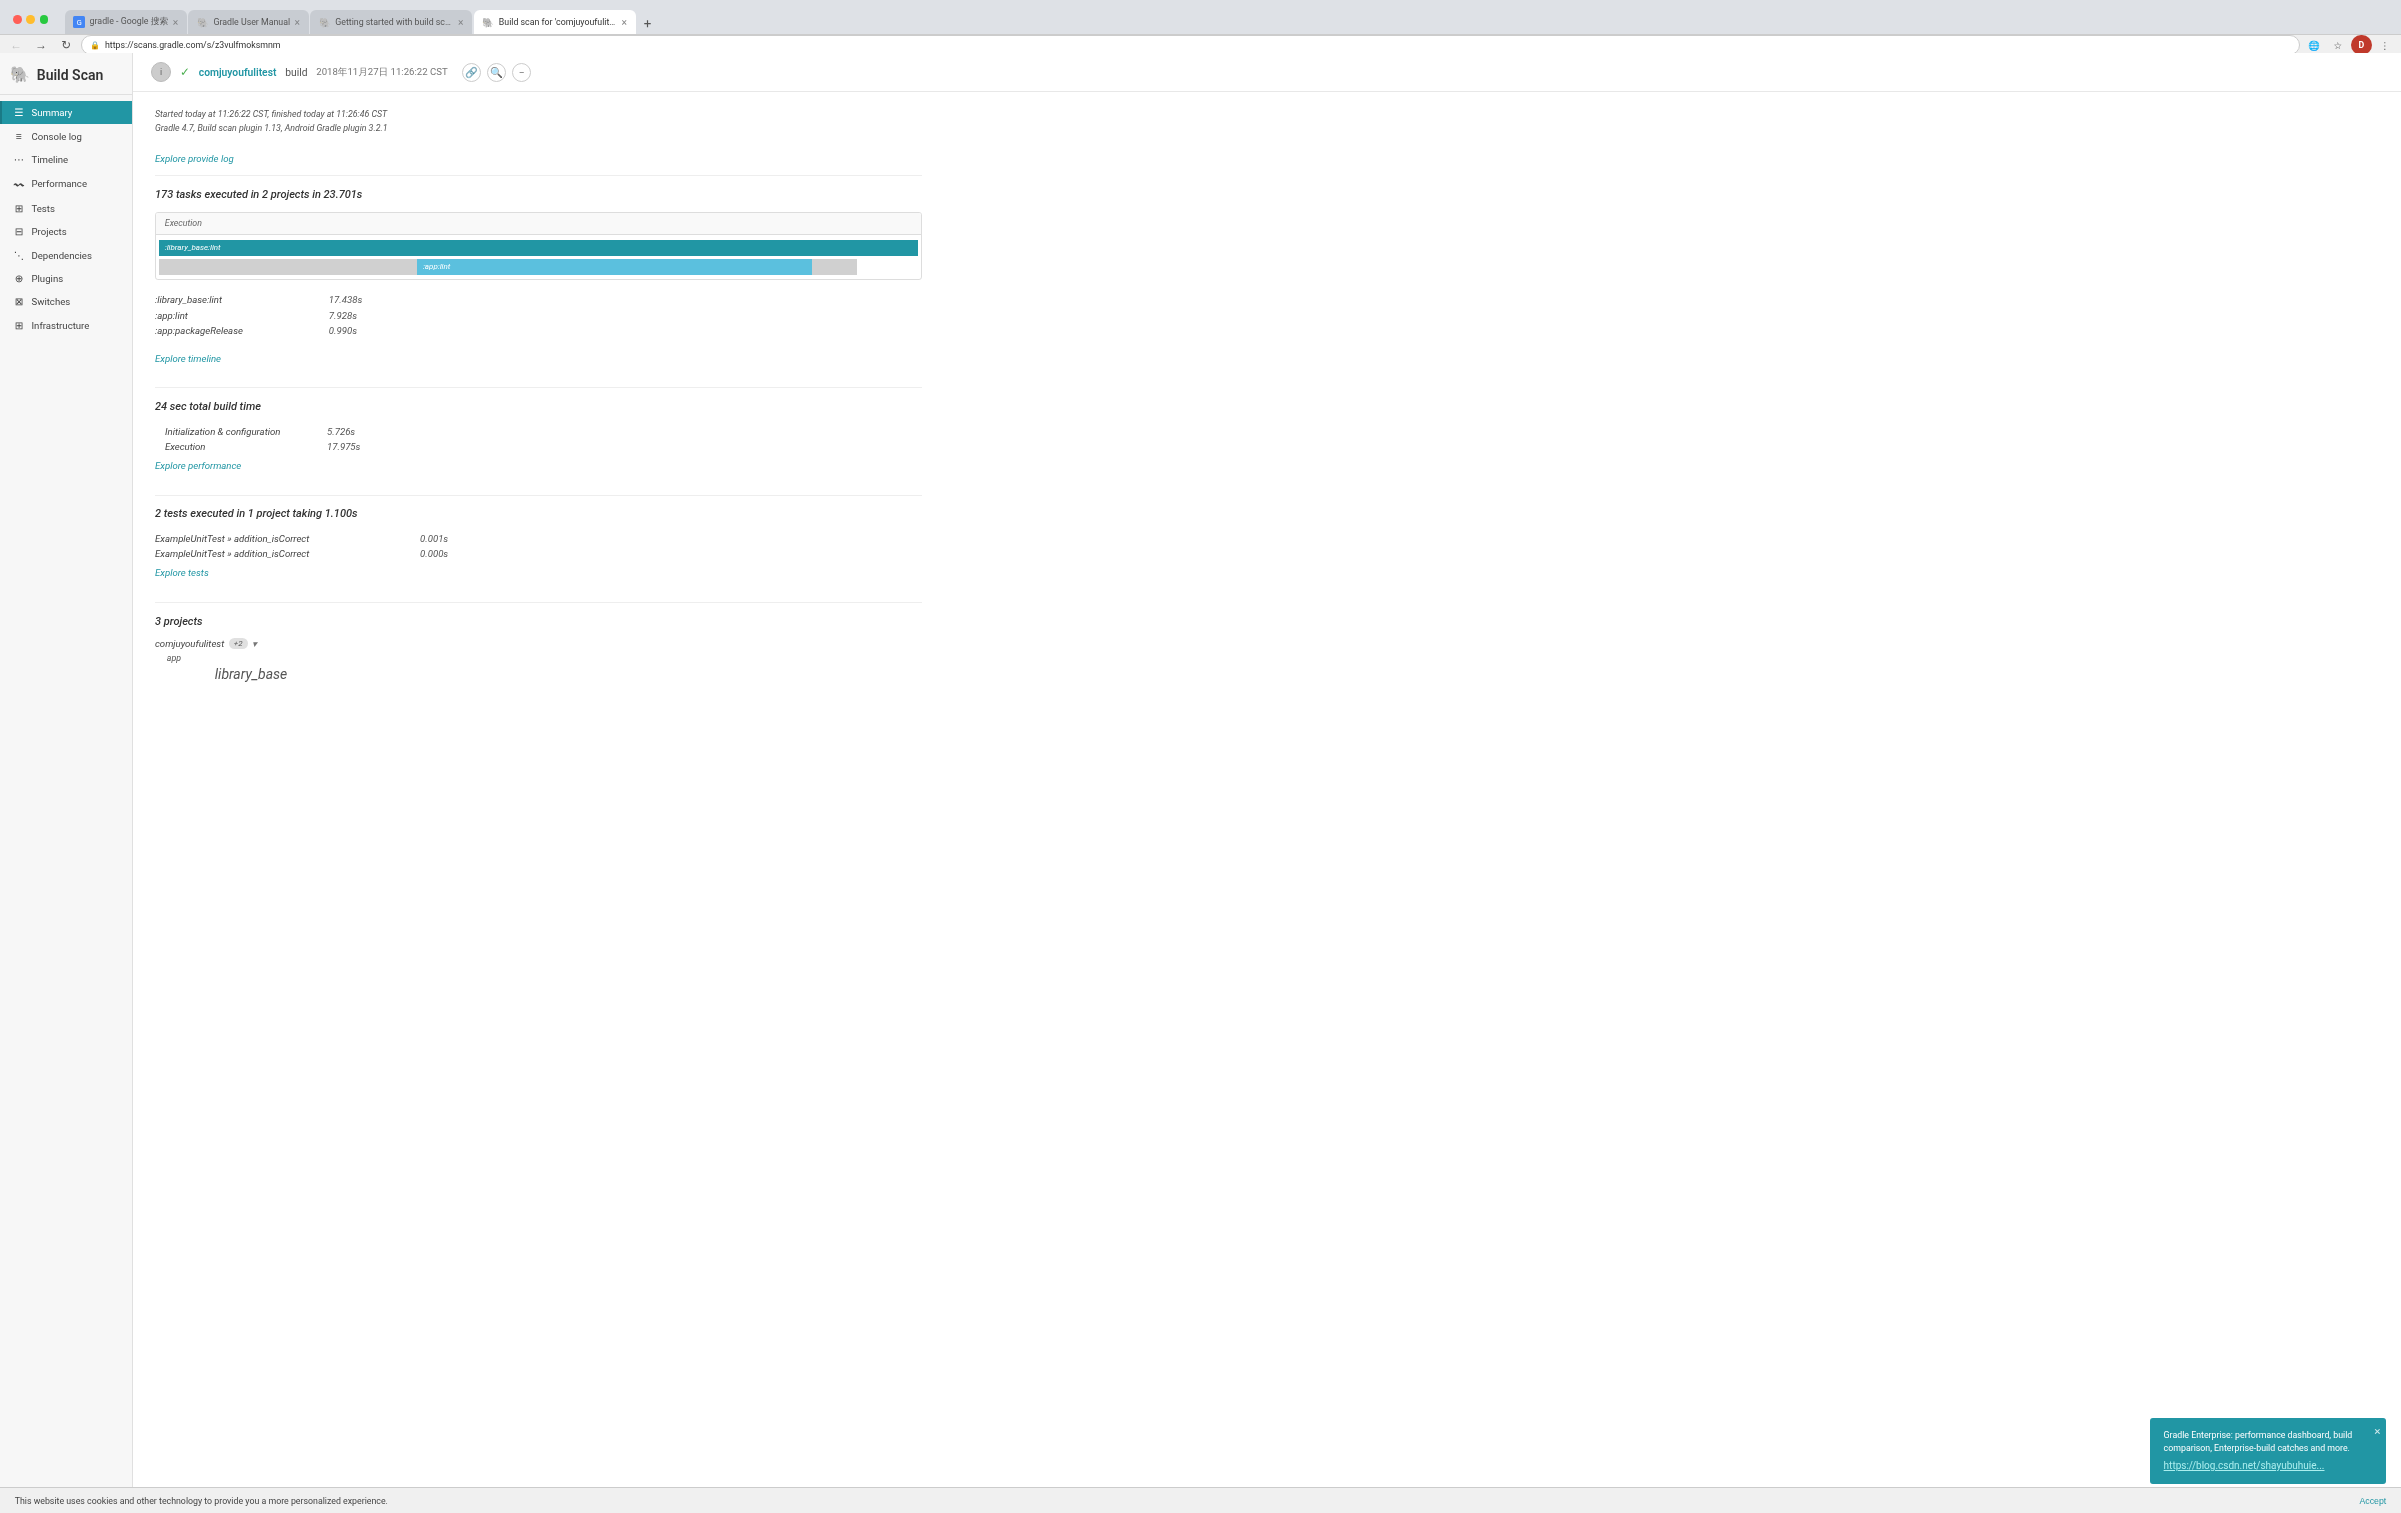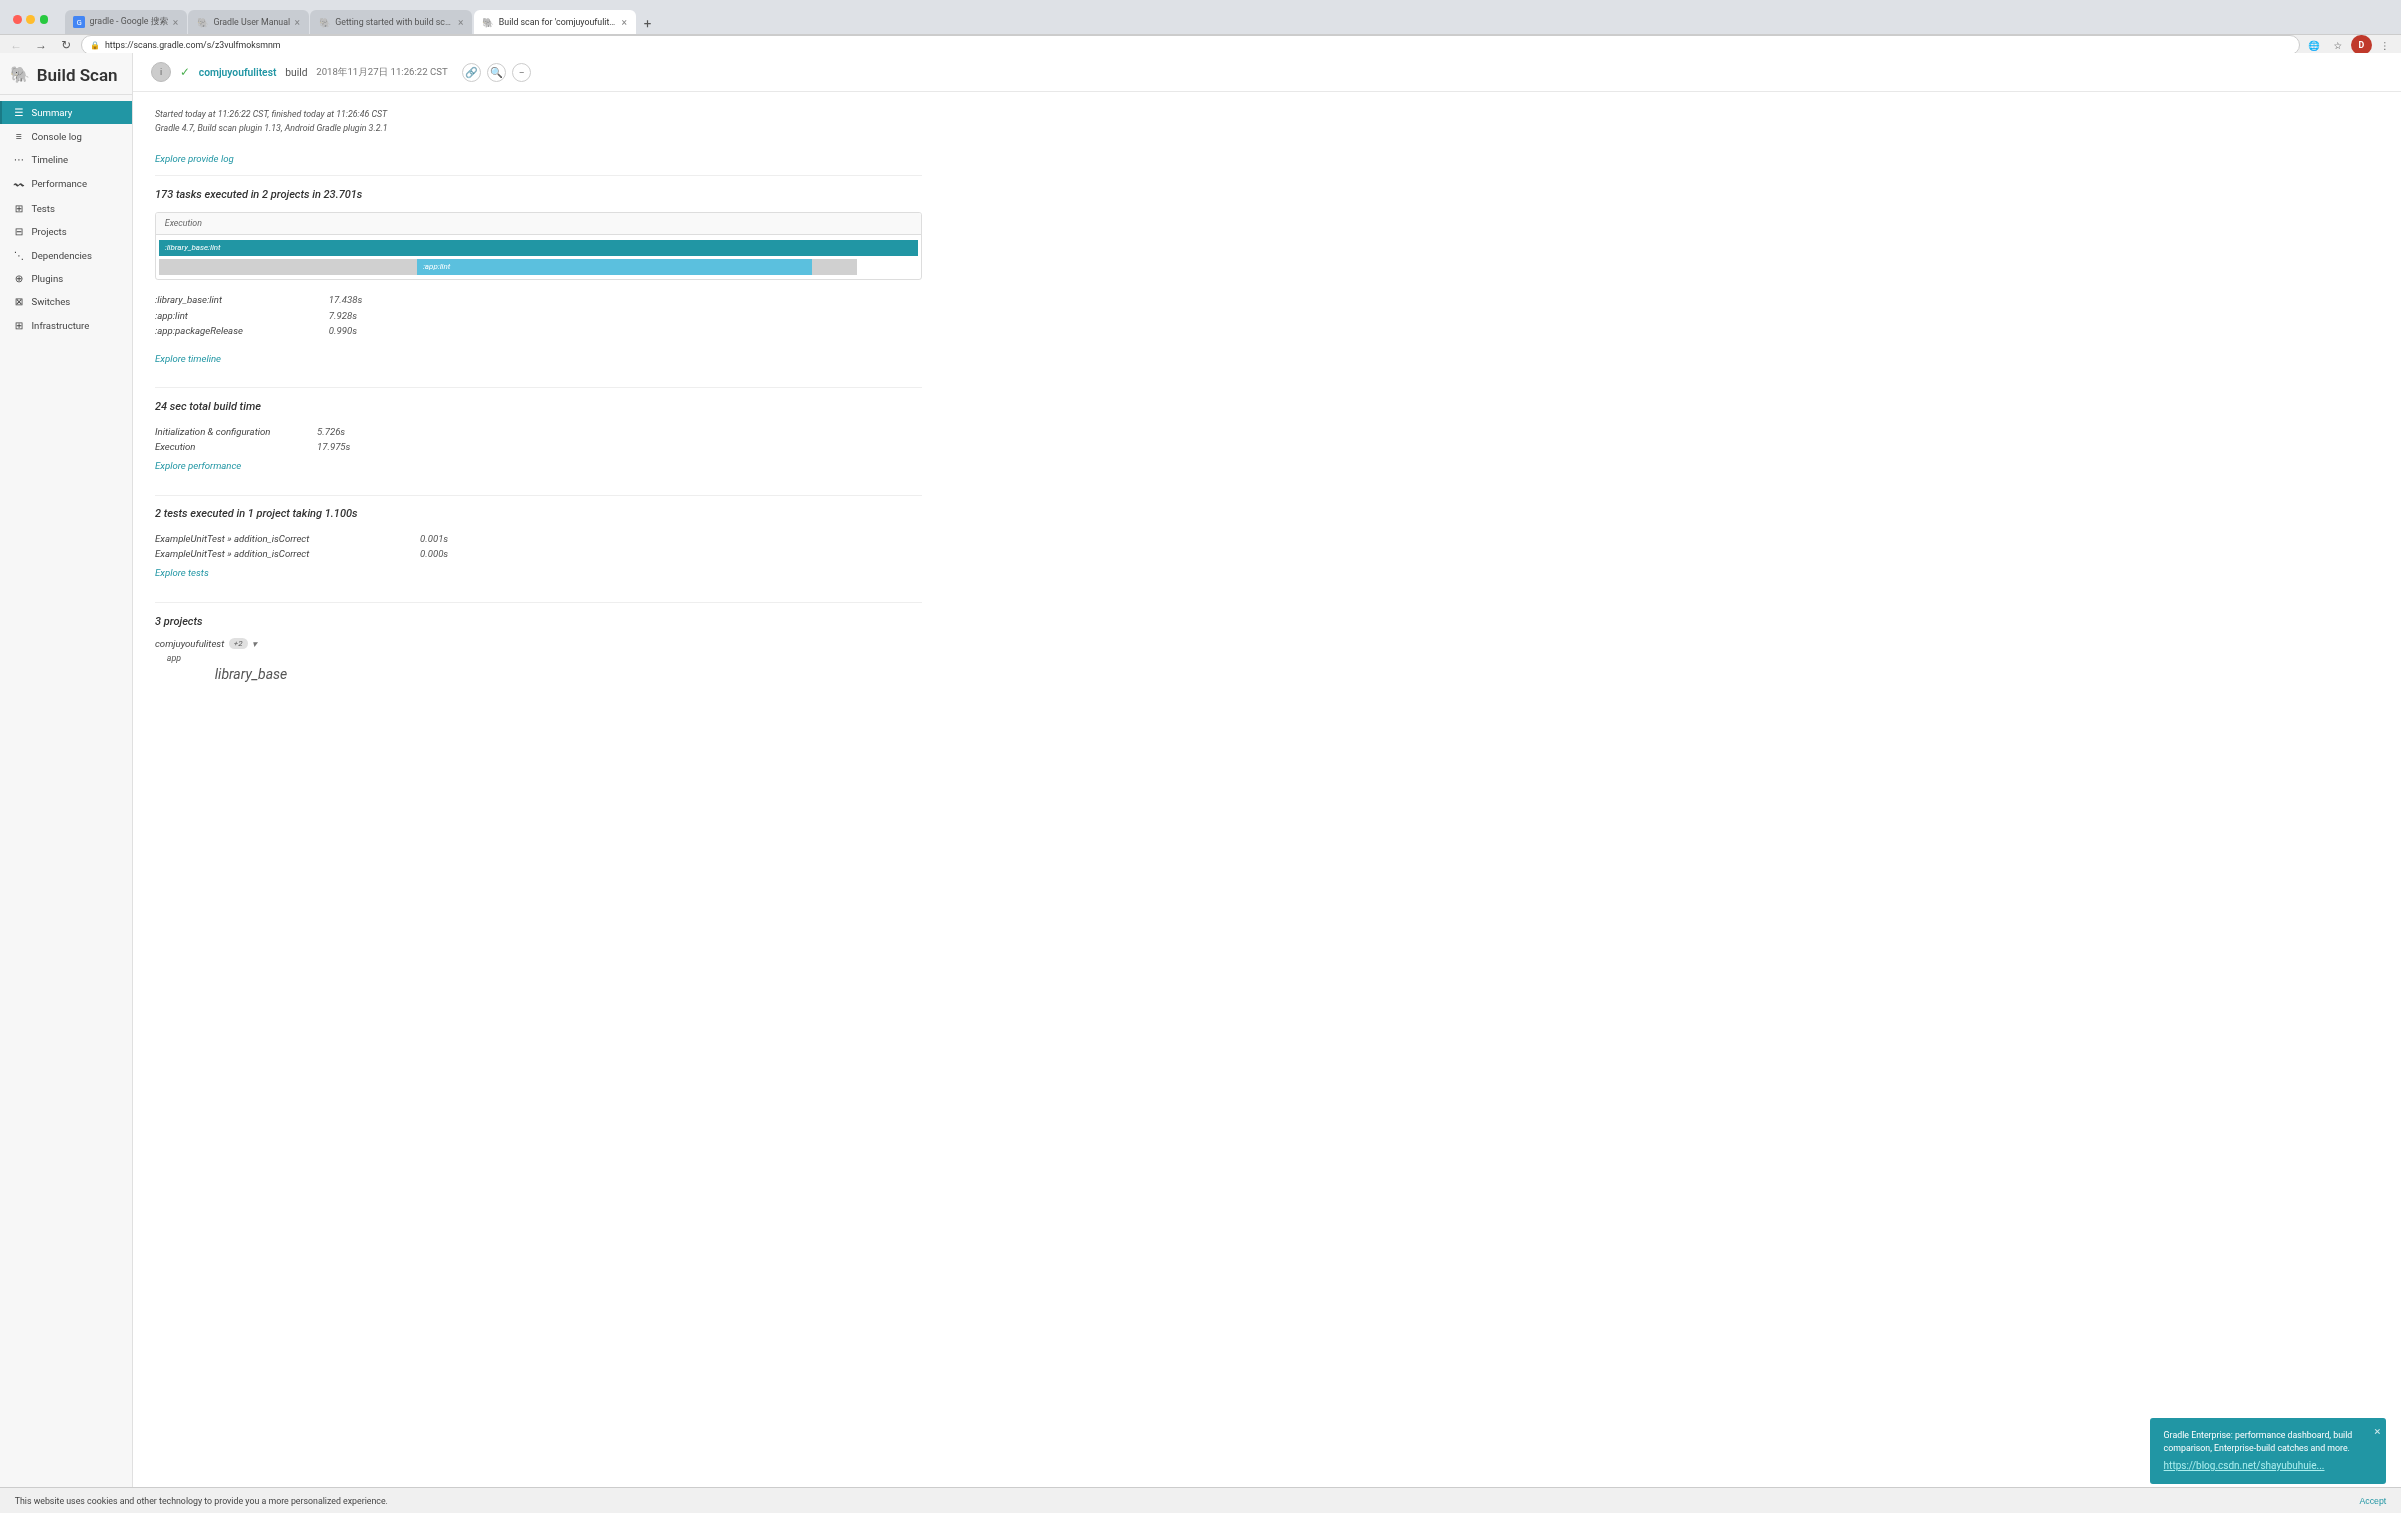--- a/index.html
+++ b/index.html
@@ -32,21 +32,21 @@
     .tl-yellow { background: #ffbd2e; }
     .tl-green { background: #28c940; }
 
     
     .app-container { display: flex; height: calc(100vh - 53px); background: #fff; }
 
     
     .sidebar { width: 133px; background: #f7f7f7; border-right: 0.7px solid #e0e0e0; flex-shrink: 0; padding-top: 0; }
     .sidebar-header { padding: 11.8px 10.3px 8.8px; display: flex; align-items: center; gap: 5.9px; border-bottom: 0.7px solid #e0e0e0; }
     .sidebar-logo { width: 20.6px; height: 20.6px; }
-    .sidebar-title { font-size: 17px; font-weight: 600; color: #333; }
+    .sidebar-title { font-size: 14px; font-weight: 600; color: #333; }
     .sidebar-nav { padding-top: 5.9px; }
     .sidebar-item { display: flex; align-items: center; gap: 5.9px; padding: 5.2px 10.3px; cursor: pointer; font-size: 9.6px; color: #444; border-left: 2.2px solid transparent; }
     .sidebar-item.active { background: #2196a4; color: #fff; border-left-color: #1a7a86; }
     .sidebar-item .nav-icon { font-size: 10.3px; width: 13.3px; text-align: center; flex-shrink: 0; }
 
     
     .main-content { flex: 1; overflow-y: auto; padding: 0; background: #fff; }
 
     
     .build-scan-header { padding: 8.8px 17.7px; border-bottom: 0.7px solid #e8e8e8; display: flex; align-items: center; gap: 8.8px; background: #fff; }
@@ -74,21 +74,21 @@
     .chart-bar-row { height: 19px; display: flex; align-items: center; }
     .bar-library { background: #2196a4; height: 16px; display: flex; align-items: center; padding-left: 4.4px; color: #fff; font-size: 8px; width: 100%; margin: 1.5px; }
 
     .task-list { margin-bottom: 8.8px; }
     .task-row { display: flex; align-items: center; padding: 2.2px 0; font-size: 9.6px; }
     .task-name { color: #444; min-width: 162px; }
     .task-time { color: #555; margin-left: 11.8px; }
 
     
     .build-time-list .bt-row { display: flex; padding: 2.2px 0; font-size: 9.6px; }
-    .bt-label { color: #444; min-width: 162px; }
+    .bt-label { color: #444; min-width: 162px; margin-left: 10px; }
     .bt-value { color: #555; }
 
     
     .test-list .test-row { display: flex; padding: 2.2px 0; font-size: 9.6px; }
     .test-name { color: #444; min-width: 265px; }
     .test-time { color: #555; }
     .badge { background: #e0e0e0; border-radius: 7.4px; padding: 0.7px 5.2px; font-size: 8px; color: #555; }
 
     
     .cookie-banner { position: fixed; bottom: 0; left: 0; right: 0; background: #f0f0f0; border-top: 0.7px solid #ccc; padding: 7.4px 14.7px; display: flex; align-items: center; gap: 8.8px; font-size: 8.8px; color: #444; z-index: 100; }

